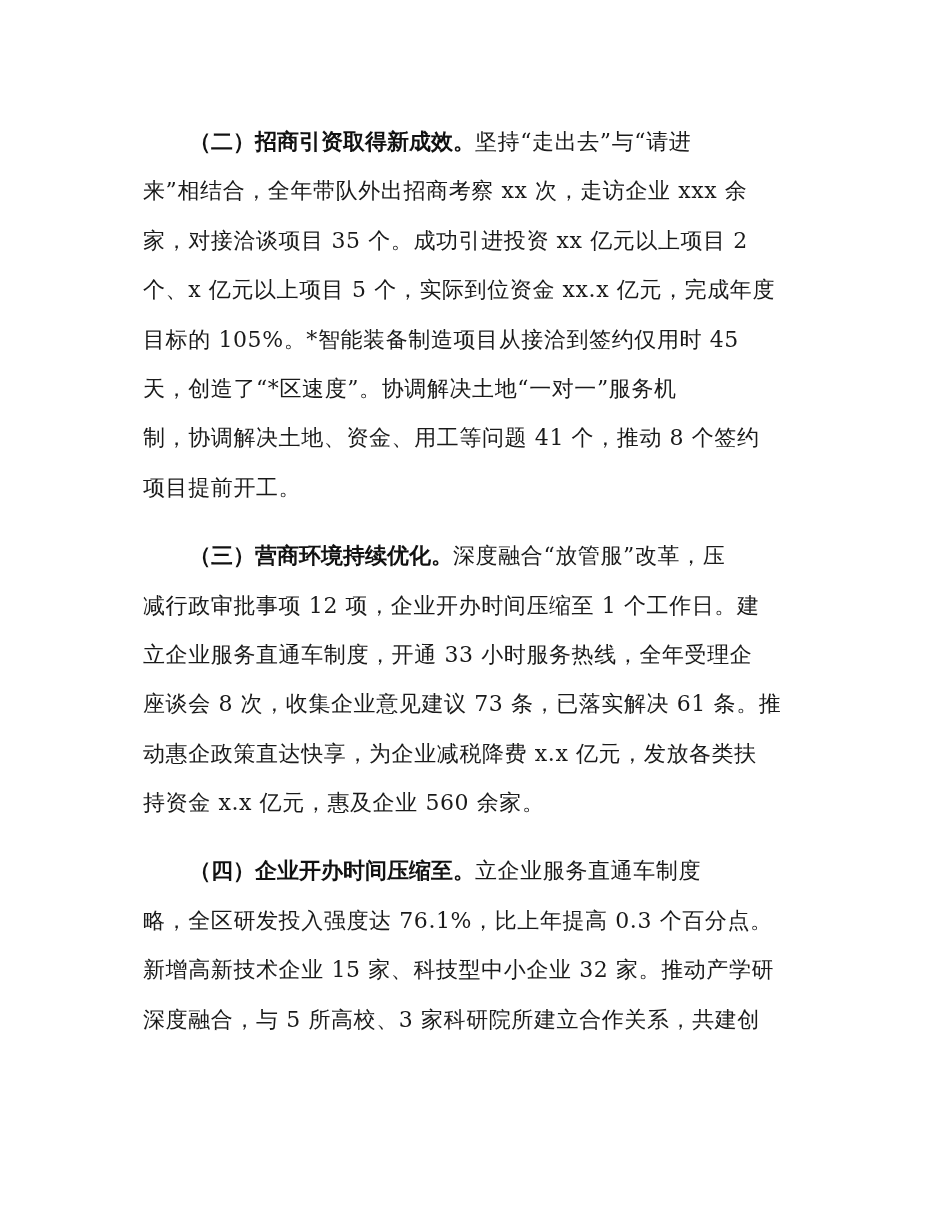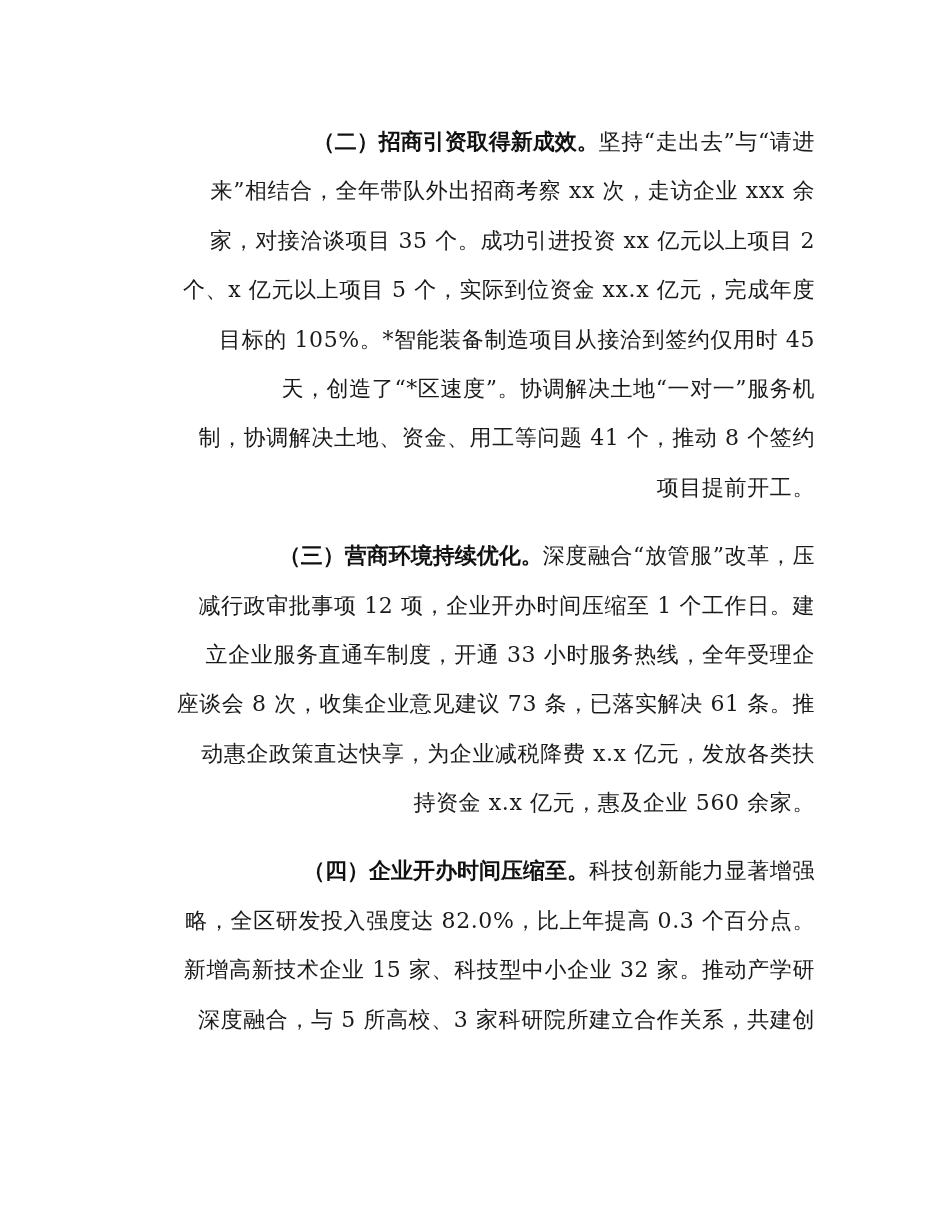--- a/index.html
+++ b/index.html
@@ -13,21 +13,20 @@
       position: relative;
       overflow: hidden;
       font-family: "DejaVu Serif", "Liberation Serif", serif;
       color: #1a1a1a;
     }
     .page {
       position: absolute;
       left: 143px;
       top: 124px;
       width: 672px;
-      text-align: right;
     }
     .para {
       margin: 0;
       padding: 0;
     }
     .line {
       display: block;
       height: 49.4px;
       line-height: 36px;
       font-size: 22px;
@@ -69,19 +68,19 @@
     <span class="line">减行政审批事项 12 项，企业开办时间压缩至 1 个工作日。建</span>
     <span class="line">立企业服务直通车制度，开通 33 小时服务热线，全年受理企</span>
     <span class="line">座谈会 8 次，收集企业意见建议 73 条，已落实解决 61 条。推</span>
     <span class="line">动惠企政策直达快享，为企业减税降费 x.x 亿元，发放各类扶</span>
     <span class="line">持资金 x.x 亿元，惠及企业 560 余家。</span>
   </div>
 
   <div class="gap-2"></div>
 
   <div class="para">
-    <span class="line first"><span class="heading">（四）企业开办时间压缩至。</span><span>科技创新能力显著增强</span></span>
-    <span class="line">略，全区研发投入强度达 82.0%，比上年提高 0.3 个百分点。</span>
+    <span class="line first"><span class="heading">（四）企业开办时间压缩至。</span><span>立企业服务直通车制度</span></span>
+    <span class="line">略，全区研发投入强度达 76.1%，比上年提高 0.3 个百分点。</span>
     <span class="line">新增高新技术企业 15 家、科技型中小企业 32 家。推动产学研</span>
     <span class="line">深度融合，与 5 所高校、3 家科研院所建立合作关系，共建创</span>
   </div>
 
 </div>
 
 </body></html>

